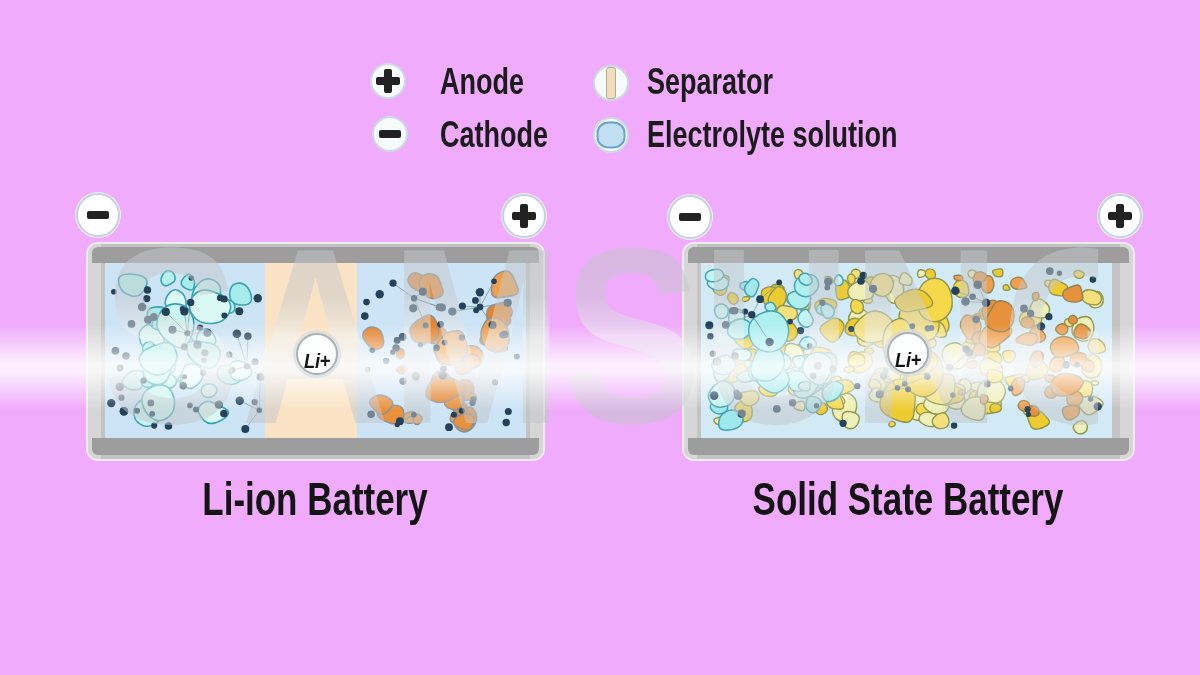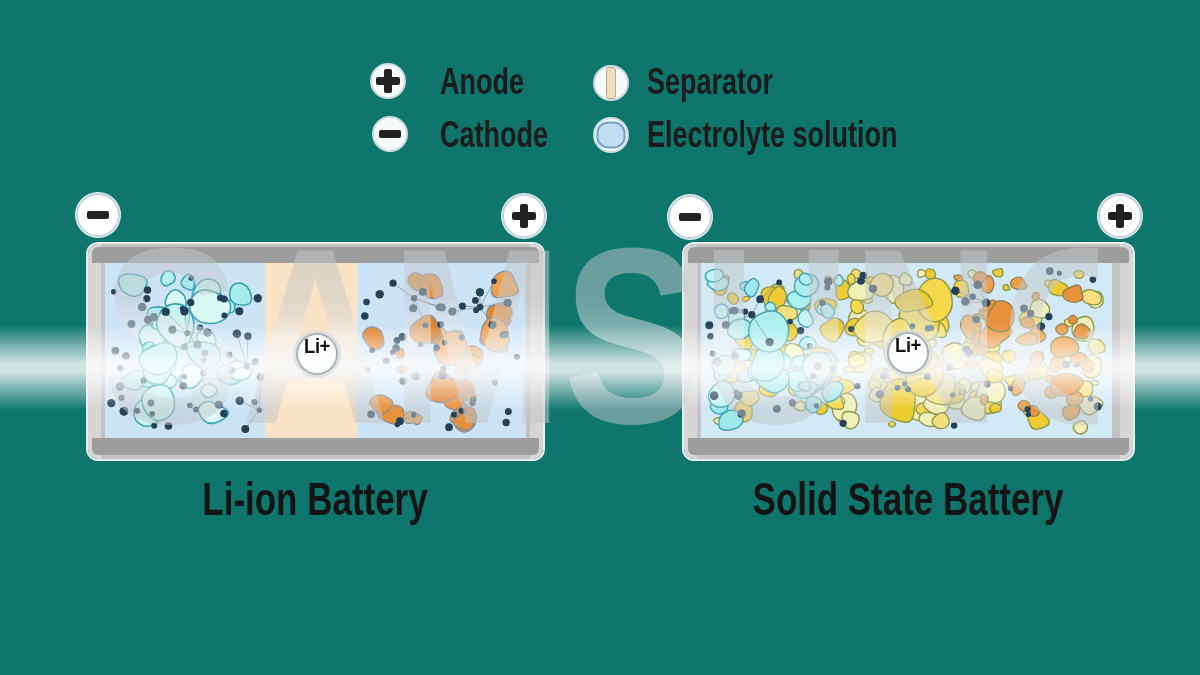--- a/index.html
+++ b/index.html
@@ -1,16 +1,16 @@
 <!DOCTYPE html>
 <html><head>
 <meta charset="utf-8">
 <style>
   html,body{margin:0;padding:0;background:#fff;}
-  .canvas{position:relative;width:1200px;height:675px;background:#0f766e;overflow:hidden;
+  .canvas{position:relative;width:1200px;height:675px;background:#f0abfc;overflow:hidden;
           font-family:"Liberation Sans",sans-serif;}
 
   
   .legend-icon{position:absolute;width:36px;height:36px;border-radius:50%;
                background:#f7fafb;border:2px solid #ccdbe1;box-sizing:border-box;z-index:6;}
   .legend-label{position:absolute;font-size:36px;line-height:36px;font-weight:bold;color:#1b1b1b;
                 transform:scaleX(.75);transform-origin:0 50%;white-space:nowrap;z-index:6;}
   .sym-plus-h,.sym-plus-v,.sym-minus{position:absolute;background:#222;border-radius:2px;}
   .sym-plus-h{width:24px;height:8px;left:50%;top:50%;transform:translate(-50%,-50%);}
   .sym-plus-v{width:8px;height:24px;left:50%;top:50%;transform:translate(-50%,-50%);}
@@ -29,21 +29,21 @@
          background:linear-gradient(90deg,#d6d6d6 0 13px,#c3c3c3 13px calc(100% - 13px),#d6d6d6 calc(100% - 13px));
          box-shadow:0 0 0 2px #ececec;z-index:1;}
   .frame .bar-top{position:absolute;left:4px;right:4px;top:3px;height:16px;background:#9d9d9d;border-radius:6px 6px 0 0;}
   .frame .bar-bottom{position:absolute;left:4px;right:4px;bottom:4px;height:17px;background:#9d9d9d;border-radius:0 0 6px 6px;}
   .interior{position:absolute;left:17px;top:19px;}
 
   
   .ion-badge{position:absolute;width:42px;height:42px;border-radius:50%;background:#fdfefe;
              border:2px solid #a9b2b8;box-sizing:border-box;z-index:6;
              box-shadow:0 0 0 3px rgba(205,215,220,.55);
-             display:flex;align-items:flex-start;justify-content:center;}
+             display:flex;align-items:flex-end;justify-content:center;font-style:italic;}
   .ion-badge span{font-size:20px;font-weight:bold;color:#141414;transform:scaleX(.92);letter-spacing:-.5px;}
 
   
   .watermark{position:absolute;left:0;top:212px;width:1200px;text-align:center;
              font-size:250px;line-height:1;font-weight:bold;white-space:nowrap;
              transform:scaleX(.83);transform-origin:50% 50%;
              background:linear-gradient(180deg,#bfc3c6 0%,#c6cacd 34%,#eff2f3 50%,#c6cacd 66%,#bfc3c6 100%);
              -webkit-background-clip:text;background-clip:text;color:transparent;
              opacity:.5;z-index:4;pointer-events:none;}
   .glare{position:absolute;left:0;top:325px;width:1200px;height:85px;z-index:5;pointer-events:none;

